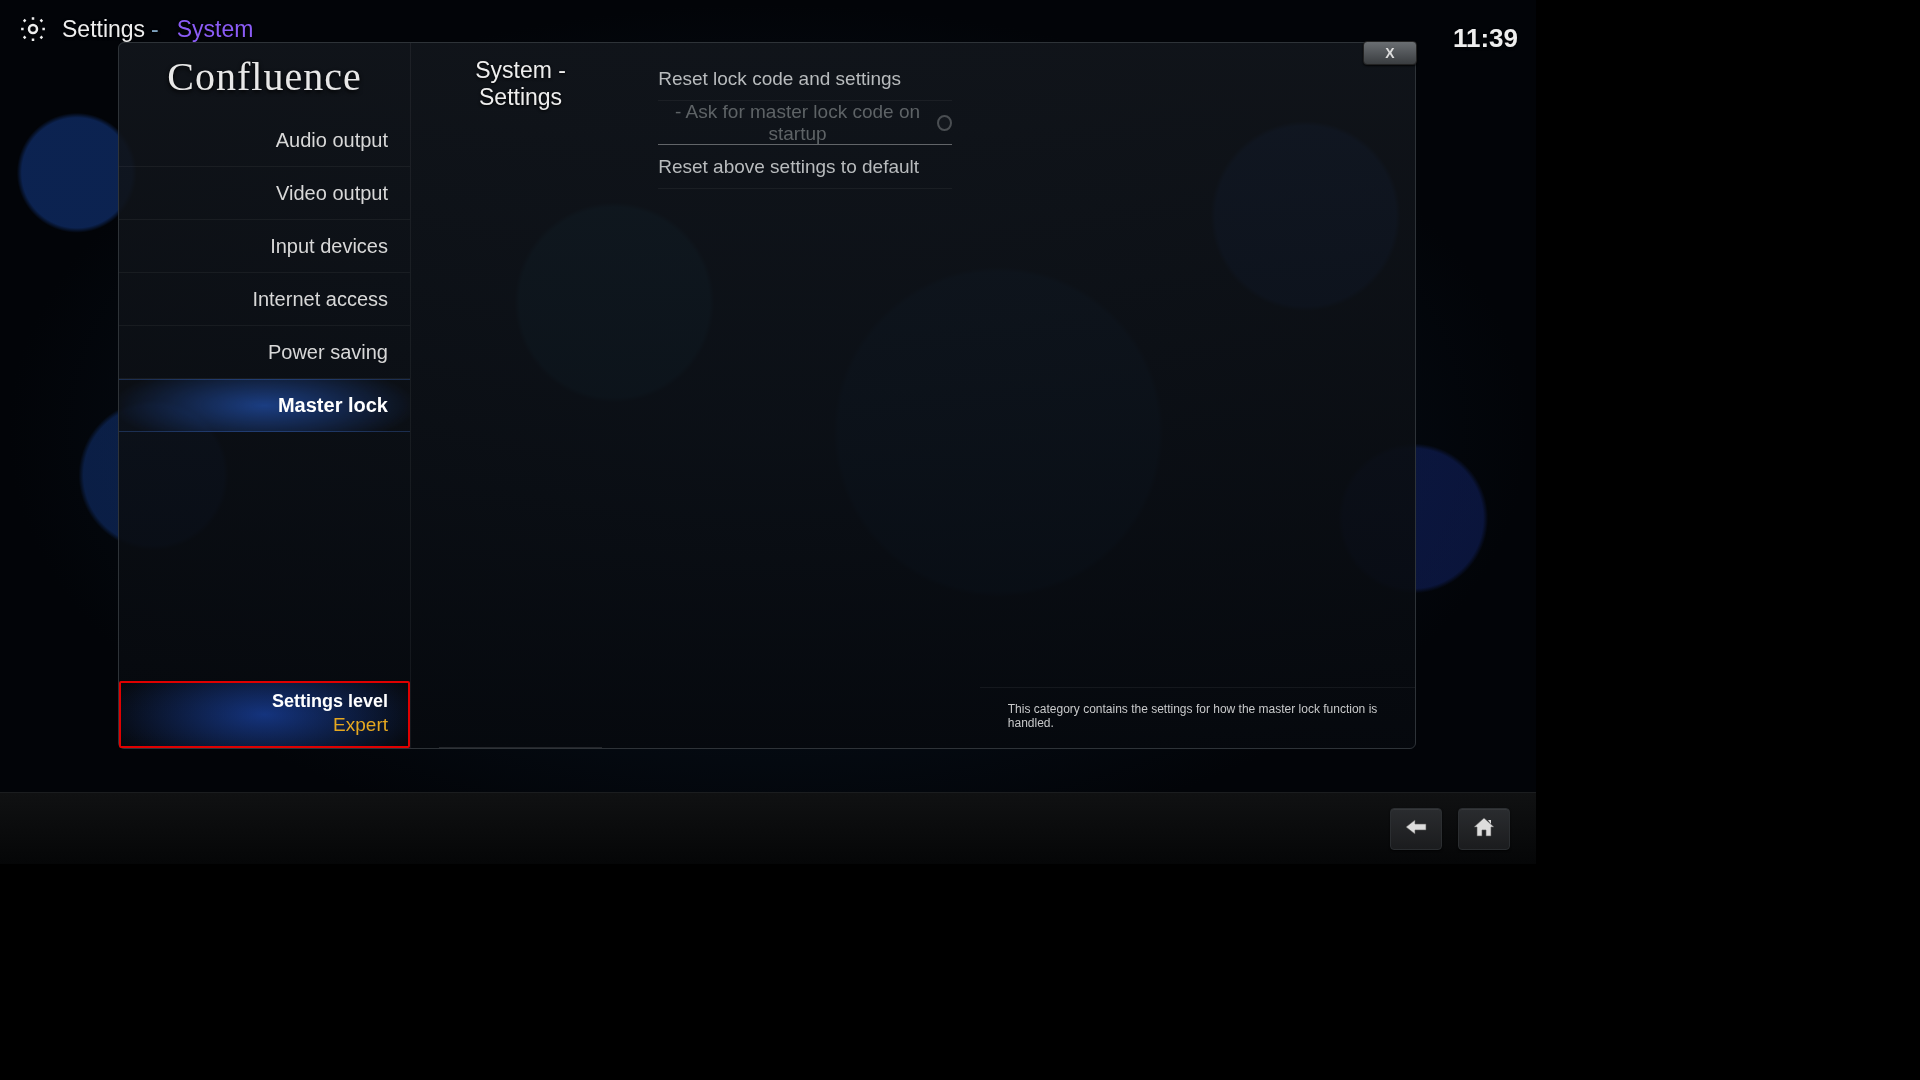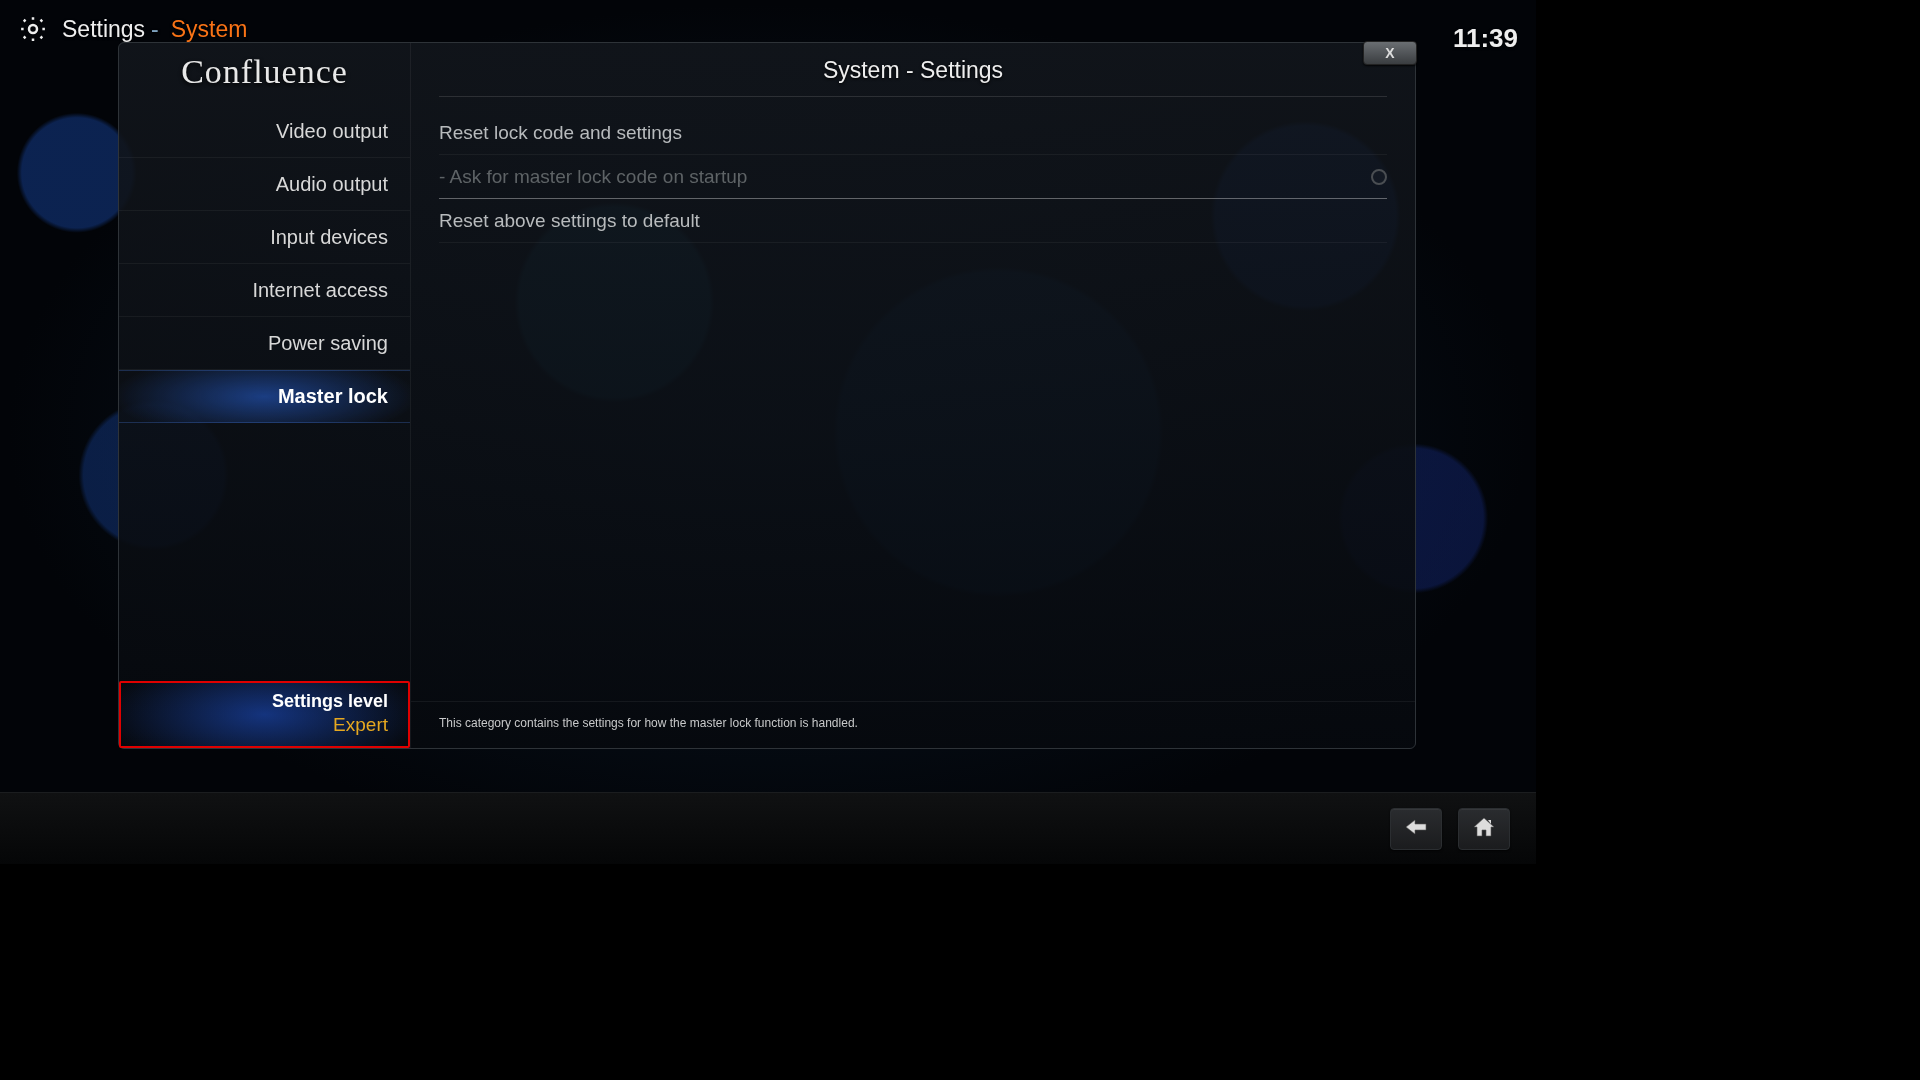--- a/index.html
+++ b/index.html
@@ -17,21 +17,21 @@
       radial-gradient(circle at 85% 25%, rgba(20,60,140,0.55) 0 90px, transparent 95px),
       radial-gradient(circle at 92% 60%, rgba(20,40,120,0.45) 0 70px, transparent 75px),
       radial-gradient(ellipse at 50% 50%, #0b1a2a 0%, #020408 70%);
   }
 
   
   .topbar { position:absolute; top:0; left:0; right:0; height:58px; display:flex; align-items:center; padding:0 18px; color:#eee; font-size:23px; text-shadow:0 1px 3px #000; }
   .gear-icon { margin-right:14px; display:flex; }
   .breadcrumb-main { font-weight:400; color:#eee; }
   .breadcrumb-sep { color:#7fa3c0; margin-left:6px; }
-  .breadcrumb-sub { color:#f97316; margin-left:12px; }
+  .breadcrumb-sub { color:#8b5cf6; margin-left:18px; }
   .clock { margin-left:auto; font-size:26px; font-weight:600;margin-top:18px; }
 
   
   .window {
     position:absolute; left:118px; top:42px; right:120px; bottom:115px;
     border:1px solid #2e3338; border-radius:6px;
     background: linear-gradient(180deg, rgba(18,22,28,0.88), rgba(6,9,14,0.92));
     display:flex;
   }
   .close-btn {
@@ -40,21 +40,21 @@
     border:1px solid #222; border-radius:4px;
     display:flex; align-items:center; justify-content:center;
     color:#ddd; font-weight:bold; font-size:14px;
     box-shadow:0 1px 2px rgba(0,0,0,0.8);
     cursor:pointer;
   }
 
   
   .sidebar { width:292px; border-right:1px solid rgba(255,255,255,0.06); display:flex; flex-direction:column; padding-top:4px; }
   .logo { text-align:center; padding:6px 0 14px; }
-  .logo span { font-family: "Brush Script MT","Segoe Script",cursive; font-size:34px; color:#e8e8e8; text-shadow:0 2px 4px #000; letter-spacing:1px; }
+  .logo span { font-family: "Brush Script MT","Segoe Script",cursive; font-size:40px; color:#e8e8e8; text-shadow:0 2px 4px #000; letter-spacing:1px; }
   .side-item {
     height:53px; display:flex; align-items:center; justify-content:flex-end;
     padding-right:22px; font-size:20px; color:#d8d8d8; border-bottom:1px solid rgba(255,255,255,0.05);
     cursor:pointer;
   }
   .side-item.selected {
     color:#fff; font-weight:600;
     background: radial-gradient(ellipse 75% 120% at 50% 50%, rgba(40,100,220,0.55), transparent 70%);
     border-top:1px solid rgba(80,140,255,0.25);
     border-bottom:1px solid rgba(80,140,255,0.25);
@@ -63,21 +63,21 @@
   .settings-level {
     border:2px solid #e00000; border-radius:2px;
     padding:8px 20px 10px; text-align:right;
     background: radial-gradient(ellipse 80% 140% at 50% 50%, rgba(30,80,200,0.6), transparent 70%);
     cursor:pointer;
   }
   .settings-level .sl-title { font-size:18px; font-weight:600; color:#fff; }
   .settings-level .sl-value { font-size:19px; color:#e6a820; margin-top:2px; }
 
   
-  .content { flex:1; display:flex; flex-direction:column; padding:0 0 0 0; }
+  .content { flex:1; display:flex; flex-direction:row; padding:0 0 0 0; }
   .pane-title { text-align:center; font-size:23px; color:#eee; padding:14px 0 12px; border-bottom:1px solid rgba(255,255,255,0.12); margin:0 28px; text-shadow:0 1px 3px #000;}
   .rows { padding:14px 28px 0; }
   .row { display:flex; align-items:center; height:44px; font-size:19px; color:#b8bbbd; border-bottom:1px solid rgba(255,255,255,0.05); cursor:pointer;}
   .row.disabled { color:#5e6366; cursor:default;}
   .row .radio { margin-left:auto; width:16px; height:16px; border-radius:50%; border:2px solid #4a4e52; background:rgba(255,255,255,0.02);}
   .desc { margin-top:auto; padding:14px 28px 18px; font-size:12px; color:#c8c9ca; border-top:1px solid rgba(255,255,255,0.06);}
 
   
   .bottombar { position:absolute; left:0; right:0; bottom:0; height:72px;
     background:linear-gradient(#101112,#050607); border-top:1px solid #1b1d1f;
@@ -108,24 +108,24 @@
 
 <div class="window">
   <div class="close-btn">
     <span>X</span>
   </div>
 
   <div class="sidebar">
     <div class="logo"><span>Confluence</span></div>
     <div id="sidebar-items">
         <div class="side-item">
-          <span>Video output</span>
+          <span>Audio output</span>
         </div>
         <div class="side-item">
-          <span>Audio output</span>
+          <span>Video output</span>
         </div>
         <div class="side-item">
           <span>Input devices</span>
         </div>
         <div class="side-item">
           <span>Internet access</span>
         </div>
         <div class="side-item">
           <span>Power saving</span>
         </div>

